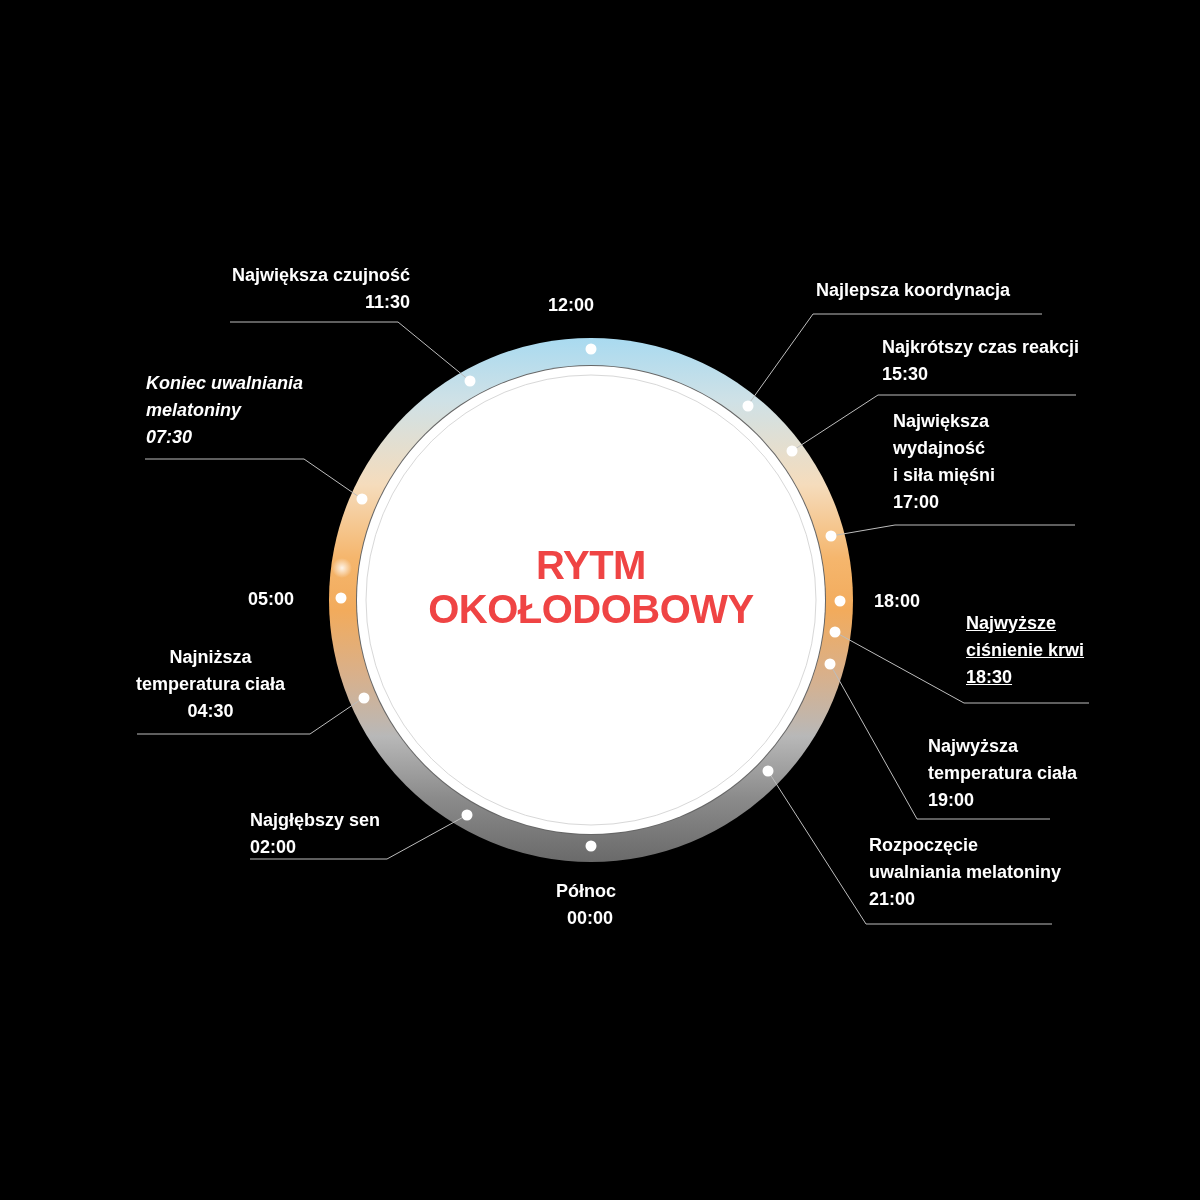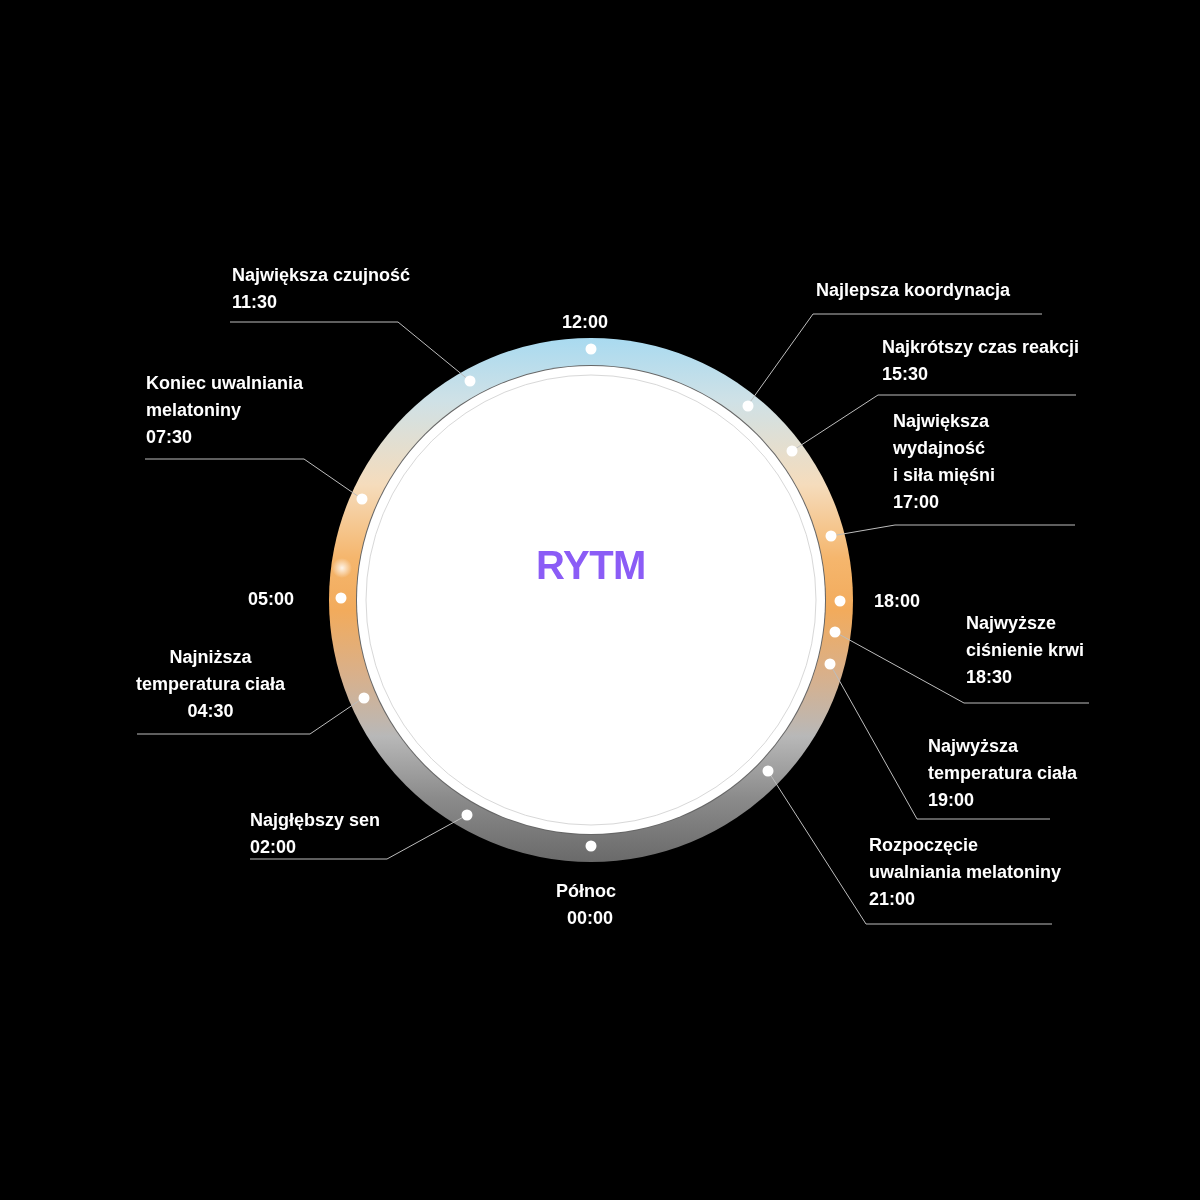--- a/index.html
+++ b/index.html
@@ -1,20 +1,20 @@
 <!DOCTYPE html>
 <html><head>
 <meta charset="utf-8">
 <style>
   html, body { margin:0; padding:0; background:#000; }
   body { width:1200px; height:1200px; position:relative; overflow:hidden; font-family:"Liberation Sans", sans-serif; }
   #diagram { position:absolute; left:0; top:0; width:1200px; height:1200px; }
   .lbl { position:absolute; color:#fff; font-weight:bold; font-size:18px; line-height:27px; white-space:nowrap; }
   .lbl span { display:block; }
-  .title { position:absolute; left:391px; top:543px; width:400px; text-align:center; color:#8b5cf6; font-weight:bold; font-size:40px; line-height:44px; letter-spacing:-0.5px; }
+  .title { position:absolute; left:391px; top:543px; width:400px; text-align:center; color:#ef4444; font-weight:bold; font-size:40px; line-height:44px; letter-spacing:-0.5px; }
   .title span { display:block; }
 </style>
 </head>
 <body>
 
 <svg id="diagram" viewBox="0 0 1200 1200" xmlns="http://www.w3.org/2000/svg">
   <defs>
     <linearGradient id="ringGrad" x1="0" y1="0" x2="0" y2="1">
       <stop offset="0" stop-color="#a9daf0"></stop>
       <stop offset="0.12" stop-color="#cfe1e6"></stop>
@@ -64,41 +64,42 @@
     <circle cx="830" cy="664" r="5.5"></circle>
     <circle cx="364" cy="698" r="5.5"></circle>
     <circle cx="768" cy="771" r="5.5"></circle>
     <circle cx="467" cy="815" r="5.5"></circle>
     <circle cx="591" cy="846" r="5.5"></circle>
   </g>
 </svg>
 
 <div class="title">
   <span>RYTM</span>
+  <span>OKOŁODOBOWY</span>
 </div>
 
-<div class="lbl" style="left:562px; top:292px;margin-top:17px;">
+<div class="lbl" style="left:548px; top:292px;">
   <span>12:00</span>
 </div>
 <div class="lbl" style="left:874px; top:588px;">
   <span>18:00</span>
 </div>
 <div class="lbl" style="left:248px; top:586px;">
   <span>05:00</span>
 </div>
 <div class="lbl" style="left:556px; top:878px; text-align:center;">
   <span>Północ</span>
   <span style="padding-left:8px;">00:00</span>
 </div>
 
-<div class="lbl" style="left:232px; top:262px;">
+<div class="lbl" style="left:232px; top:262px;text-align:right;">
   <span>Największa czujność</span>
   <span>11:30</span>
 </div>
-<div class="lbl" style="left:146px; top:370px;">
+<div class="lbl" style="left:146px; top:370px;font-style:italic;">
   <span>Koniec uwalniania</span>
   <span>melatoniny</span>
   <span>07:30</span>
 </div>
 <div class="lbl" style="left:136px; top:644px;text-align:center;">
   <span>Najniższa</span>
   <span>temperatura ciała</span>
   <span>04:30</span>
 </div>
 <div class="lbl" style="left:250px; top:800px;margin-top:7px;">
@@ -112,21 +113,21 @@
 <div class="lbl" style="left:882px; top:334px;">
   <span>Najkrótszy czas reakcji</span>
   <span>15:30</span>
 </div>
 <div class="lbl" style="left:893px; top:408px;">
   <span>Największa</span>
   <span>wydajność</span>
   <span>i siła mięśni</span>
   <span>17:00</span>
 </div>
-<div class="lbl" style="left:966px; top:610px;">
+<div class="lbl" style="left:966px; top:610px;text-decoration:underline;">
   <span>Najwyższe</span>
   <span>ciśnienie krwi</span>
   <span>18:30</span>
 </div>
 <div class="lbl" style="left:916px; top:733px;margin-left:12px;">
   <span>Najwyższa</span>
   <span>temperatura ciała</span>
   <span>19:00</span>
 </div>
 <div class="lbl" style="left:869px; top:832px;">

